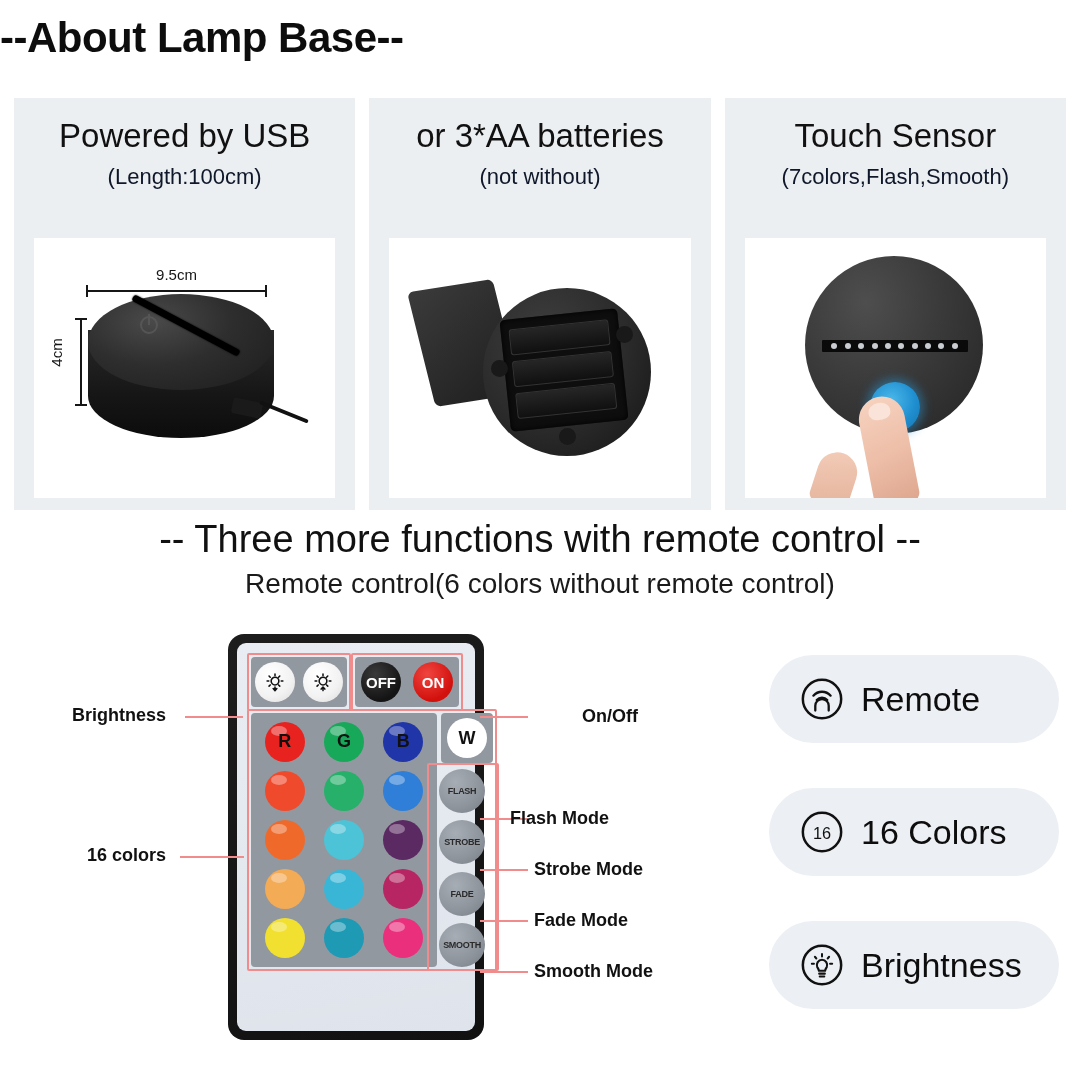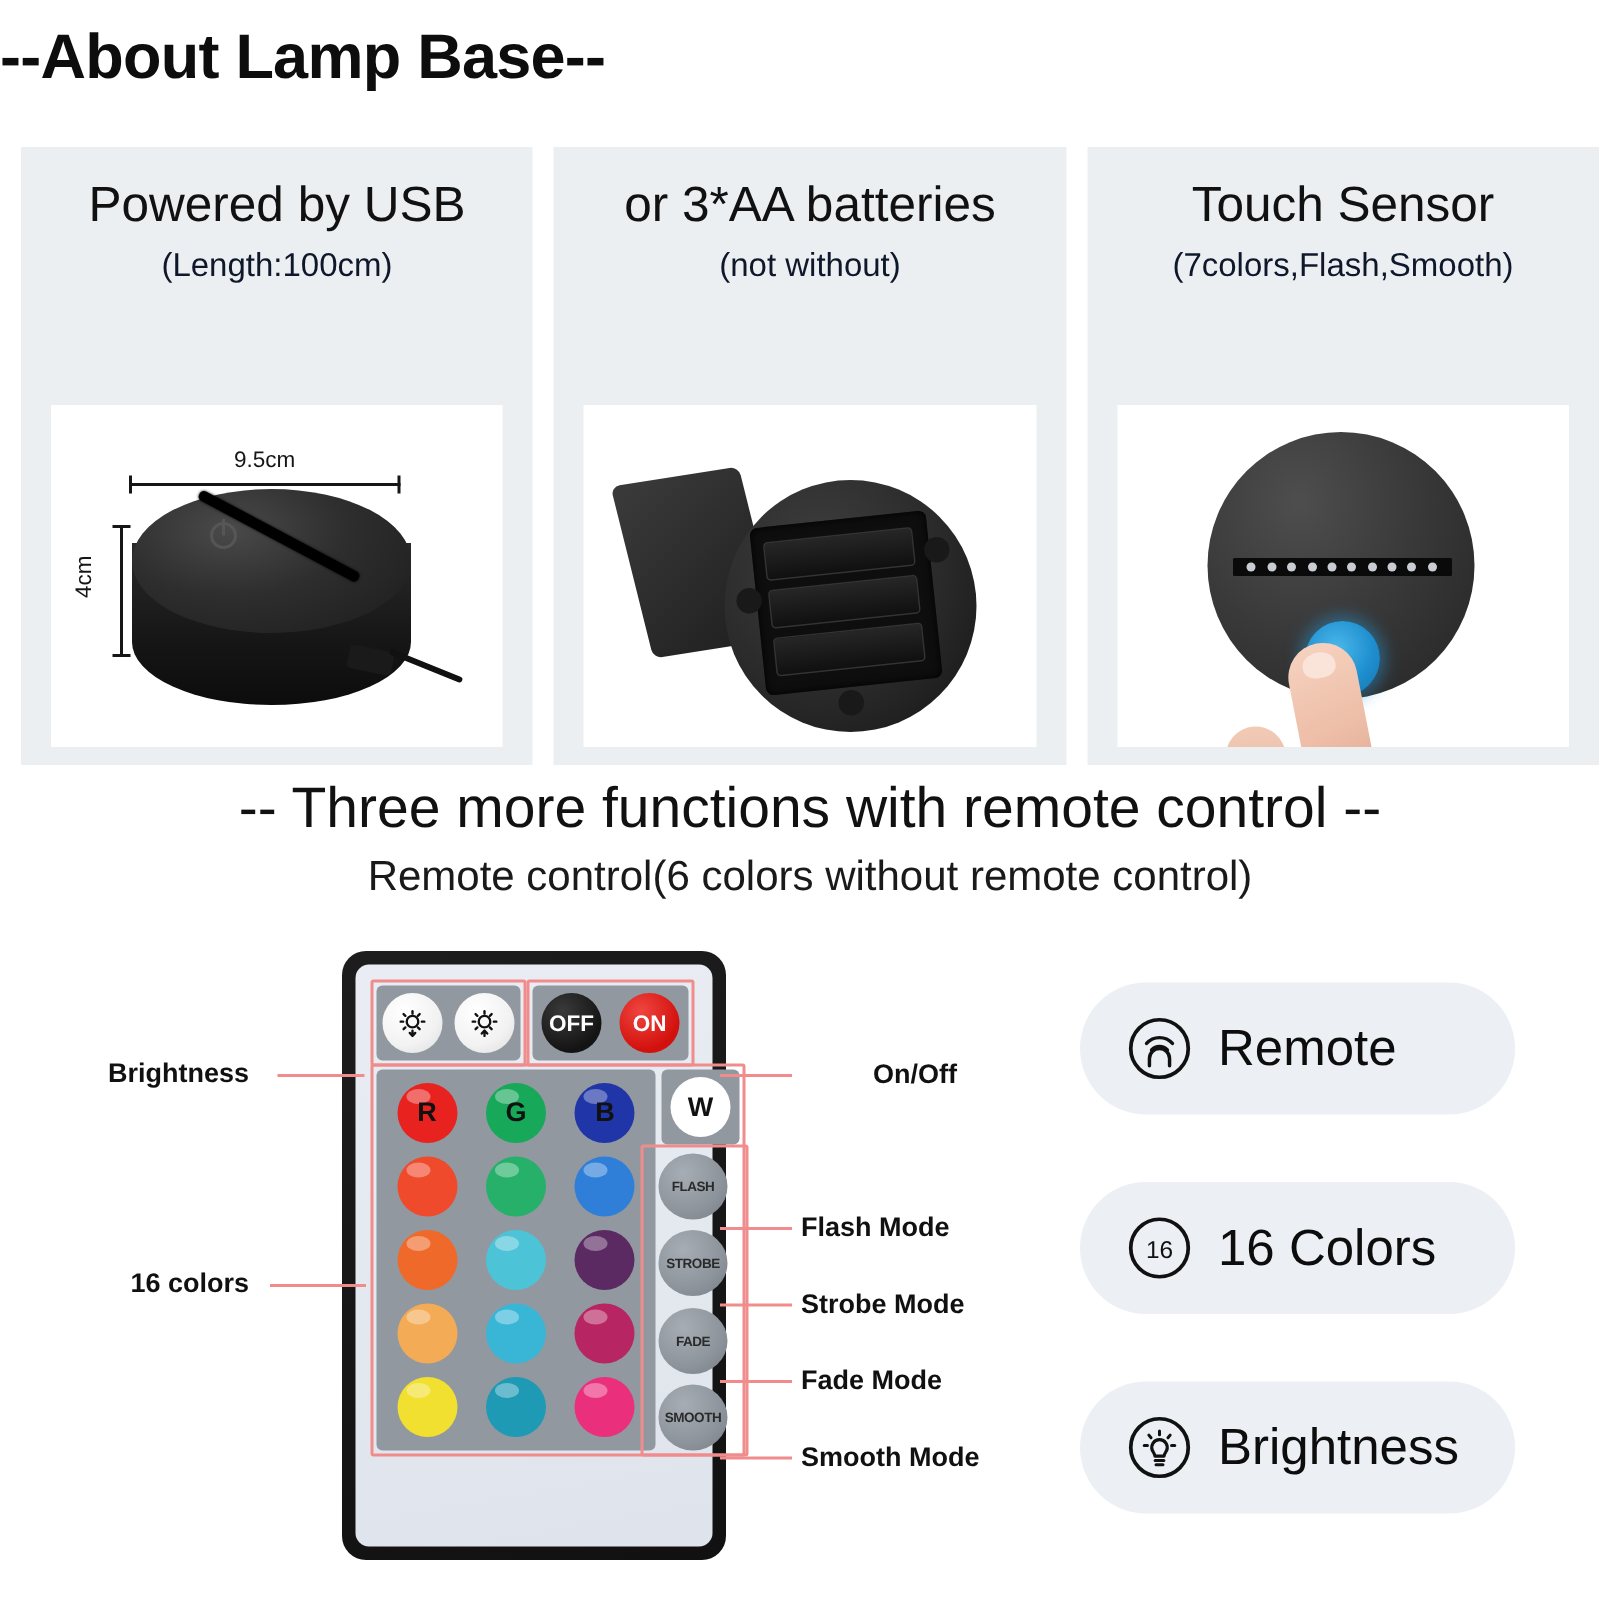--- a/index.html
+++ b/index.html
@@ -60,21 +60,20 @@
     white-space: nowrap;
   }
   .panel-img {
     position: absolute;
     left: 20px;
     right: 20px;
     top: 140px;
     bottom: 12px;
     background: #ffffff;
     overflow: hidden;
-    margin-top: 32px;
   }
 
   
   .dim-top {
     position: absolute;
     top: 30px;
     left: 52px;
     width: 181px;
     height: 26px;
   }
@@ -539,21 +538,21 @@
   .callout.left { text-align: right; }
   .lead-line {
     position: absolute;
     height: 2px;
     background: #f08c8c;
   }
 
   
   .features {
     position: absolute;
-    left: 720px;
+    left: 769px;
     top: 655px;
     width: 290px;
   }
   .pill {
     width: 290px;
     height: 88px;
     background: #eceff3;
     border-radius: 44px;
     display: flex;
     align-items: center;
@@ -749,21 +748,21 @@
 <div class="callout left" style="left:72px; top:705px;">Brightness</div>
 <div class="lead-line" style="left:185px; top:716px; width:58px;"></div>
 
 <div class="callout left" style="left:87px; top:845px;">16 colors</div>
 <div class="lead-line" style="left:180px; top:856px; width:64px;"></div>
 
 <div class="lead-line" style="left:480px; top:716px; width:48px;"></div>
 <div class="callout" style="left:534px; top:706px;margin-left:48px;">On/Off</div>
 
 <div class="lead-line" style="left:480px; top:818px; width:48px;"></div>
-<div class="callout" style="left:534px; top:808px;">Flash Mode</div>
+<div class="callout" style="left:510px; top:808px;">Flash Mode</div>
 
 <div class="lead-line" style="left:480px; top:869px; width:48px;"></div>
 <div class="callout" style="left:534px; top:859px;">Strobe Mode</div>
 
 <div class="lead-line" style="left:480px; top:920px; width:48px;"></div>
 <div class="callout" style="left:534px; top:910px;">Fade Mode</div>
 
 <div class="lead-line" style="left:480px; top:971px; width:48px;"></div>
 <div class="callout" style="left:534px; top:961px;">Smooth Mode</div>
 

